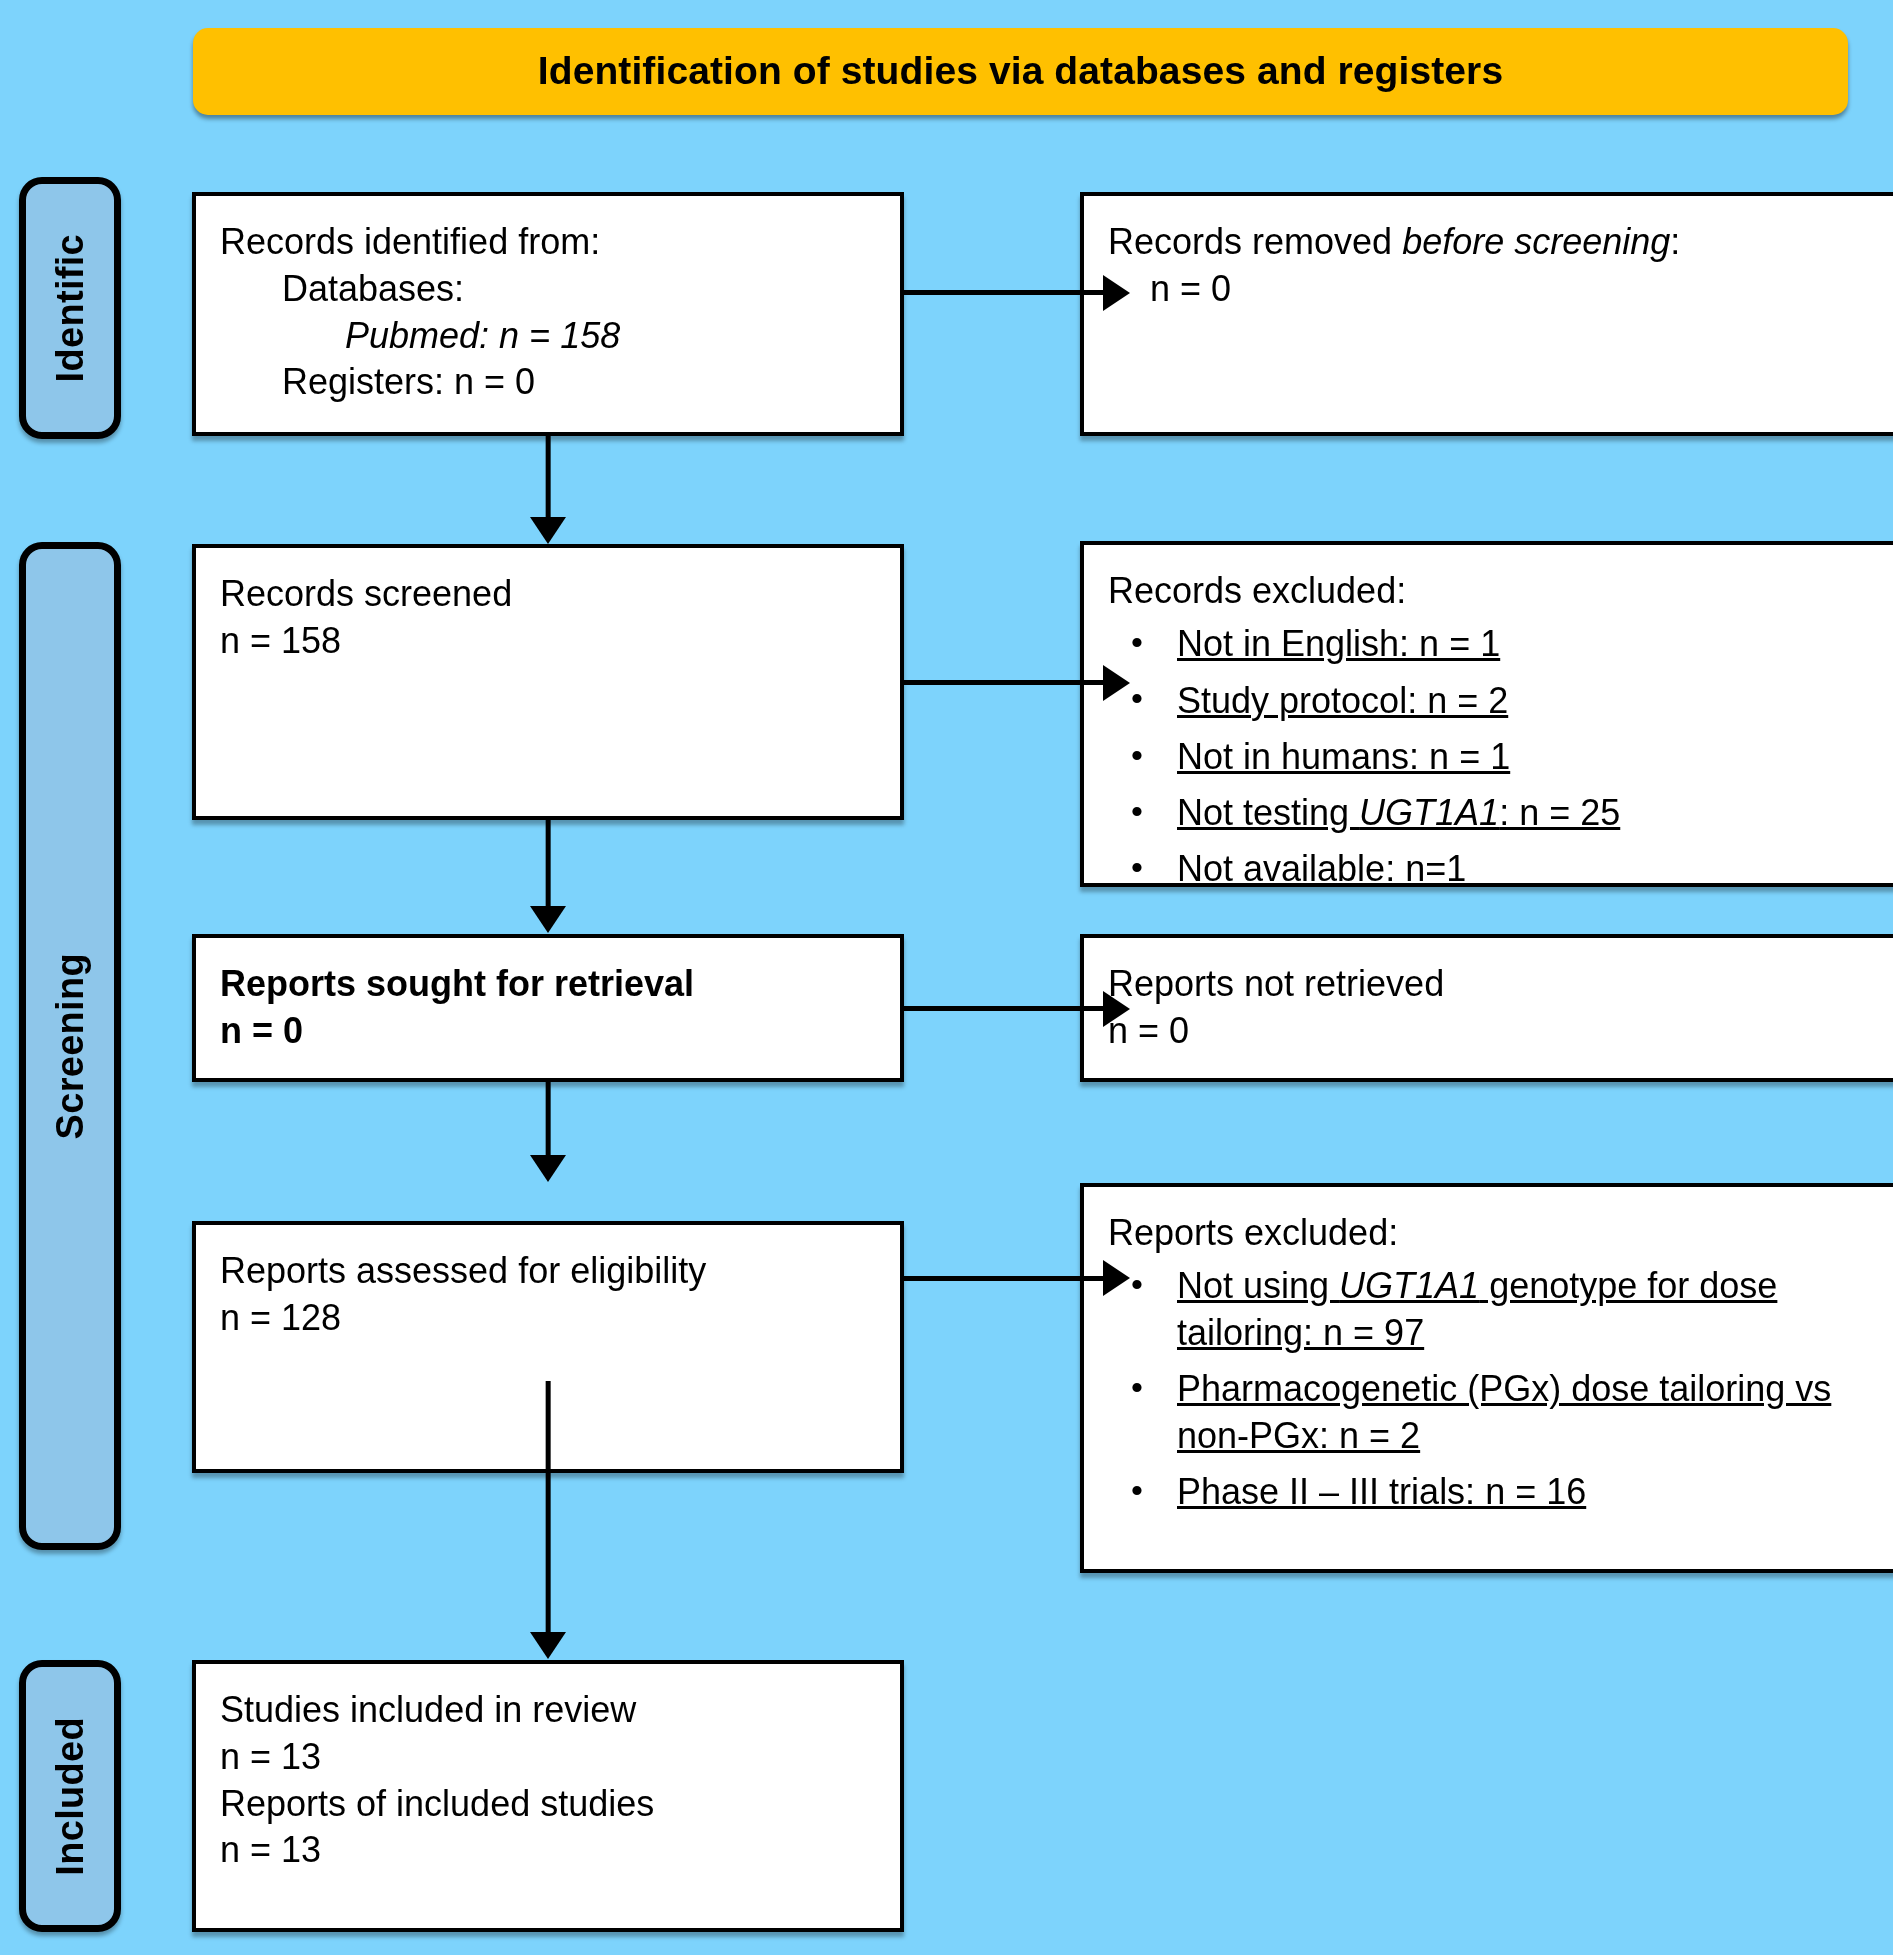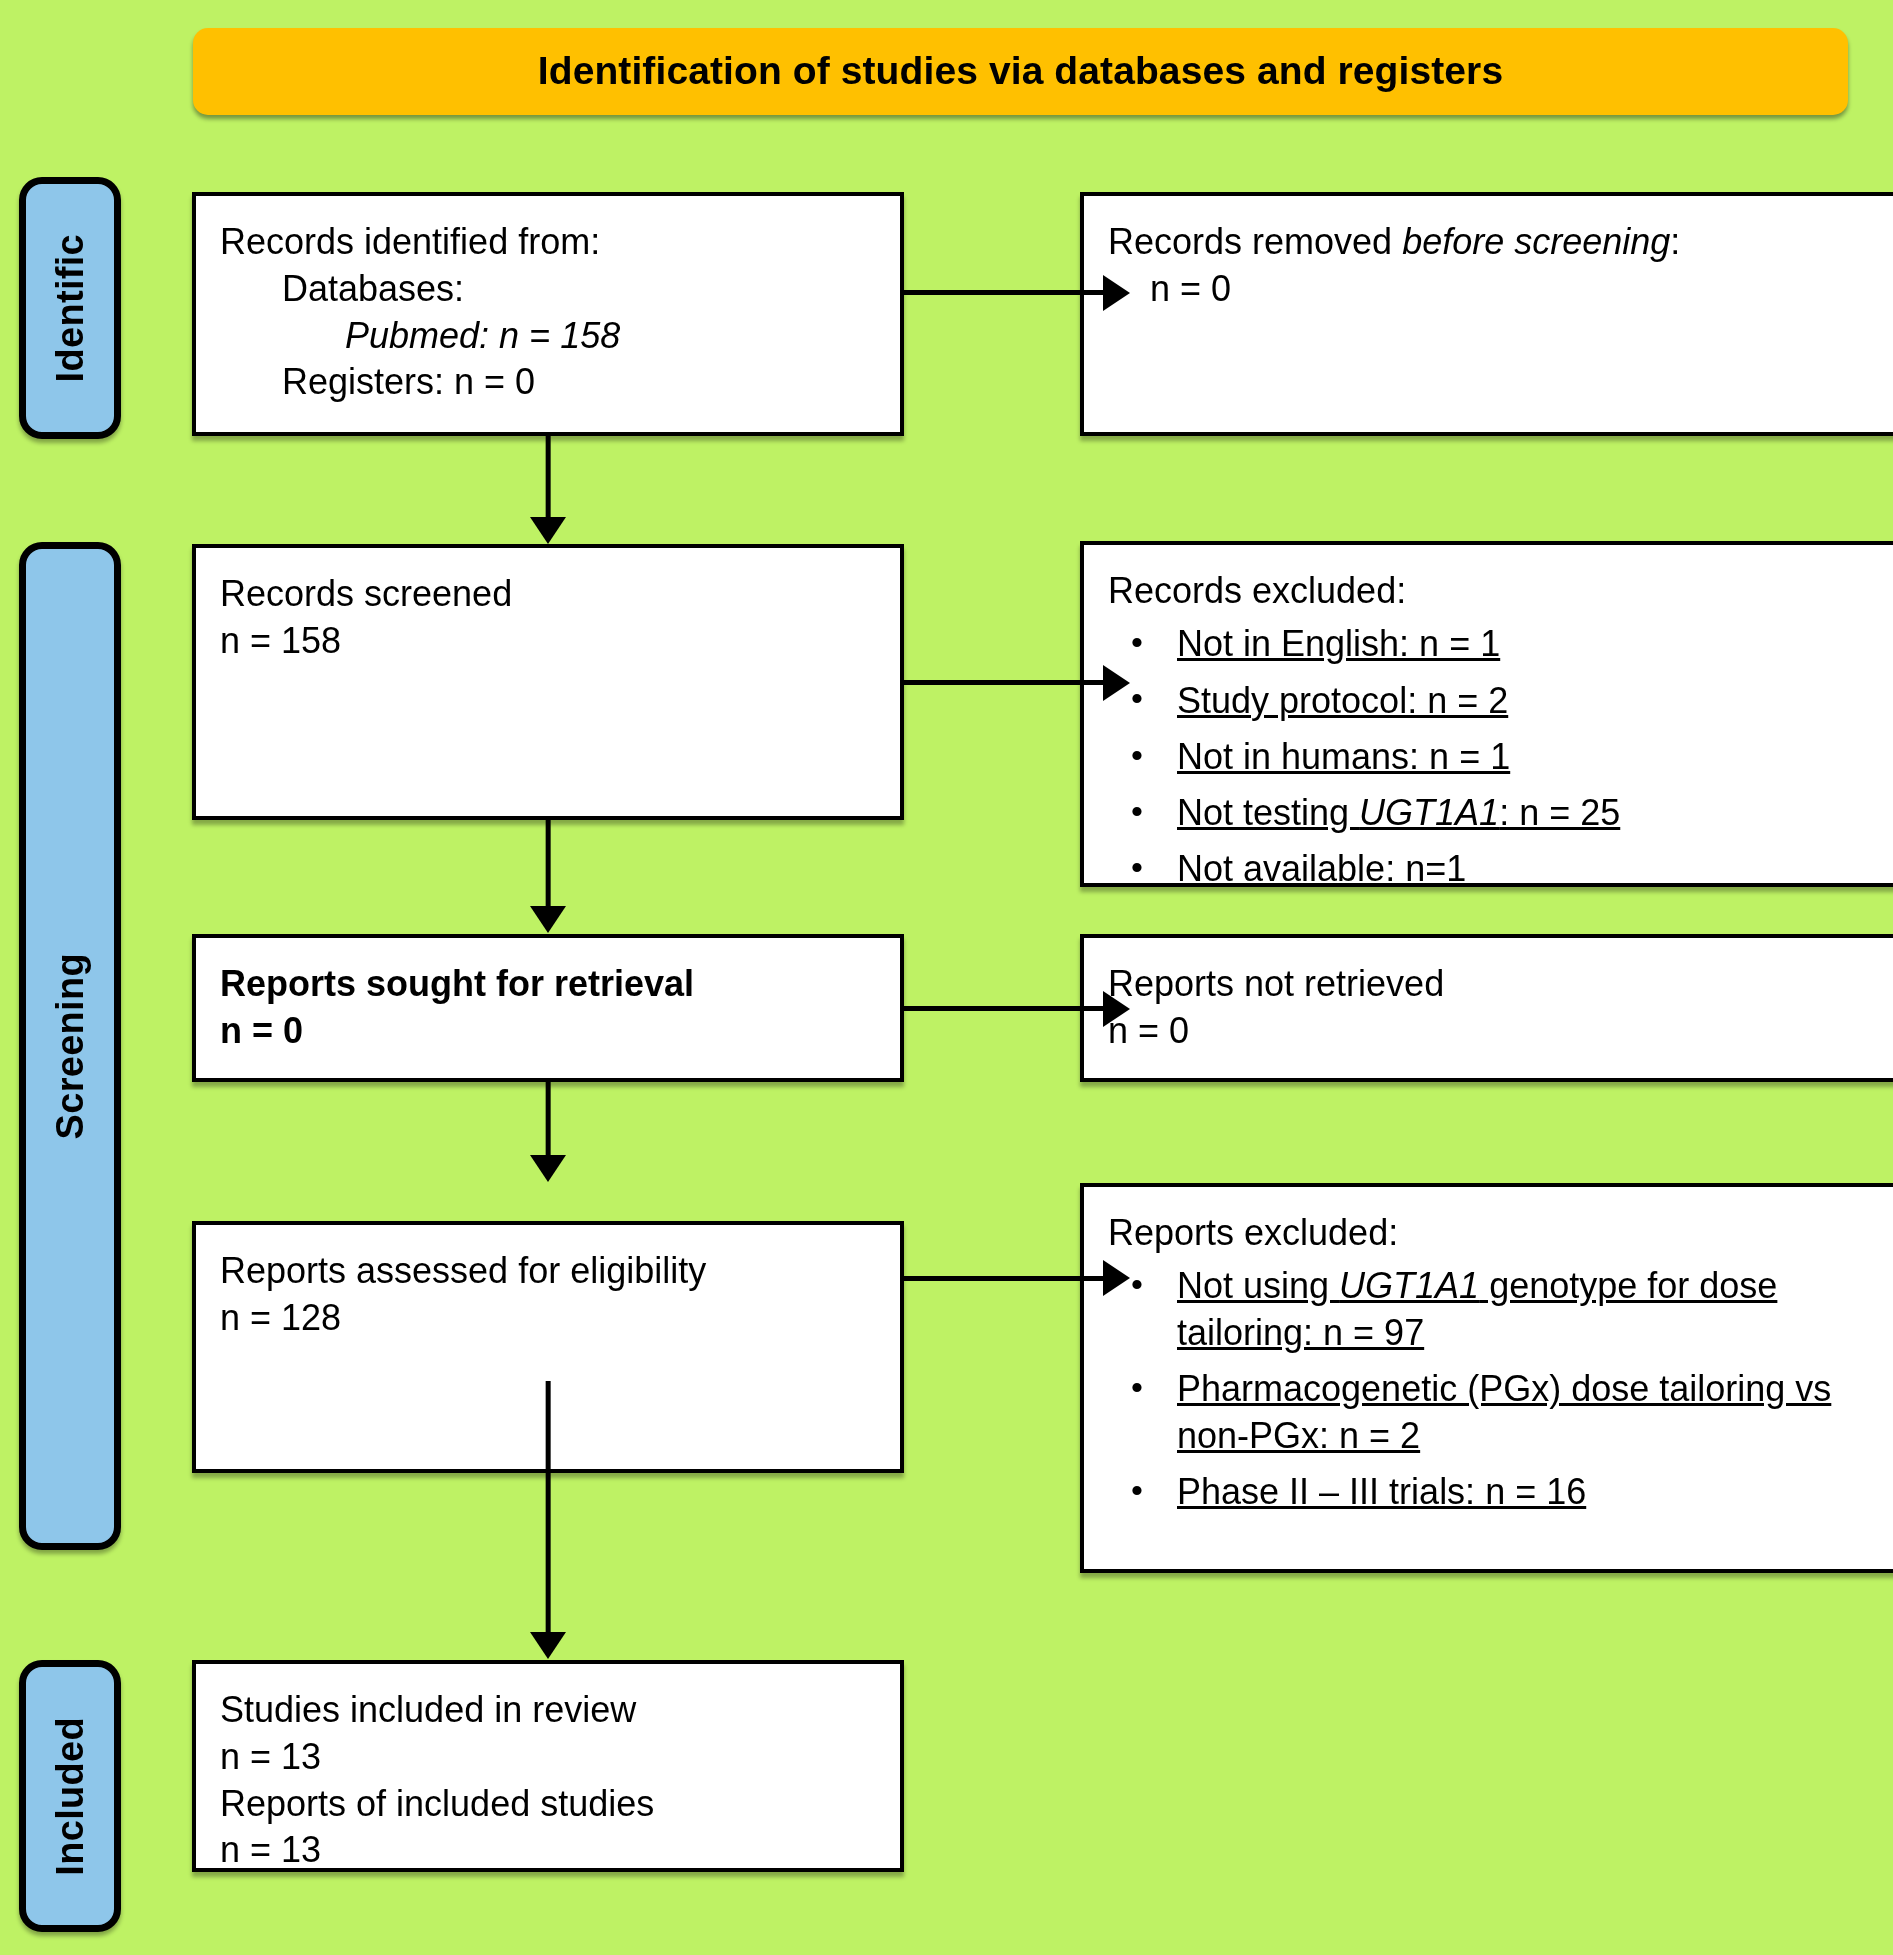--- a/index.html
+++ b/index.html
@@ -9,21 +9,21 @@
   }
   body {
     font-family: "Liberation Sans", sans-serif;
     color: #000000;
   }
 
   #canvas {
     position: relative;
     width: 1893px;
     height: 1955px;
-    background: #bef264;
+    background: #7dd3fc;
     overflow: hidden;
   }
 
   
   .banner {
     position: absolute;
     left: 193px;
     top: 28px;
     width: 1655px;
     height: 87px;
@@ -121,21 +121,21 @@
   .col-right { left: 1080px; width: 832px; }
 
   #box-identified    { top: 192px;  height: 244px; }
   #box-removed       { top: 192px;  height: 244px; }
   #box-screened      { top: 544px;  height: 276px; }
   #box-rec-excluded  { top: 541px;  height: 346px; }
   #box-sought        { top: 934px; height: 148px; font-weight: bold; }
   #box-not-retrieved { top: 934px; height: 148px; }
   #box-assessed      { top: 1221px; height: 252px; }
   #box-rep-excluded  { top: 1183px; height: 390px; }
-  #box-included      { top: 1660px; height: 212px; }
+  #box-included      { top: 1660px; height: 272px; }
 
   
   .conn { position: absolute; }
 
   
   .v-line {
     position: absolute;
     width: 4.7px;
     background: #000000;
     left: 50%;

